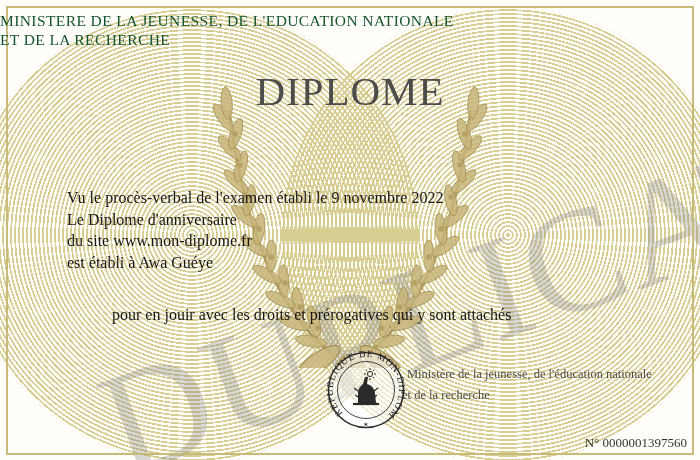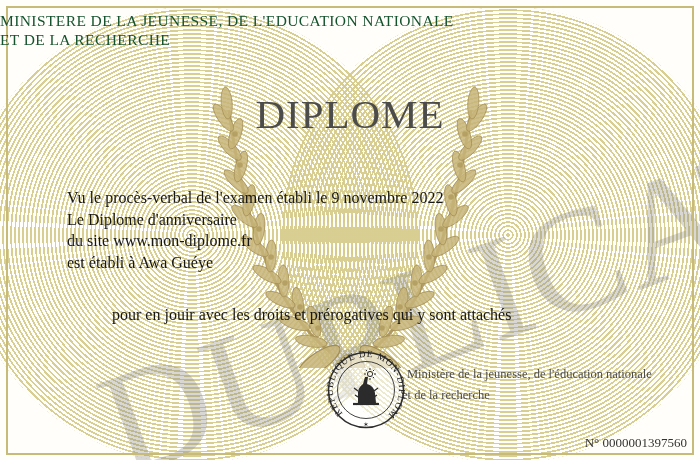--- a/index.html
+++ b/index.html
@@ -36,21 +36,21 @@
   .wreath{position:absolute;left:190px;top:78px;width:320px;height:290px;z-index:3;}
   .seal{position:absolute;left:326px;top:350px;width:80px;height:80px;z-index:6;}
   
   .txt{position:absolute;z-index:5;}
   .ministry-header{
     left:0;right:0;top:11px;text-align:left;
     font-size:15.5px;line-height:19px;letter-spacing:0.4px;color:#14532d;
   }
   .title-block{
     left:0;right:0;top:70px;text-align:center;
-    font-size:41px;line-height:42px;letter-spacing:1px;color:#4c4c4a;margin-top:23px;
+    font-size:41px;line-height:42px;letter-spacing:1px;color:#4c4c4a;
   }
   .body-block{left:67px;top:187px;font-size:16px;line-height:21.5px;color:#161614;}
   .rights-line{left:112px;top:306px;font-size:16px;color:#161614;}
   .signature-label{left:160px;top:367px;font-size:12.5px;color:#4b4b49;}
   .ministry-footer-1{left:407px;top:367px;font-size:12.5px;color:#4b4b49;}
   .ministry-footer-2{left:402px;top:388px;font-size:12.5px;color:#4b4b49;}
   .website{left:12px;top:434px;font-size:12.5px;color:#4c4c46;margin-top:26px;}
   .serial{right:13px;top:435px;font-size:13px;color:#333331;}
 </style>
 </head>

